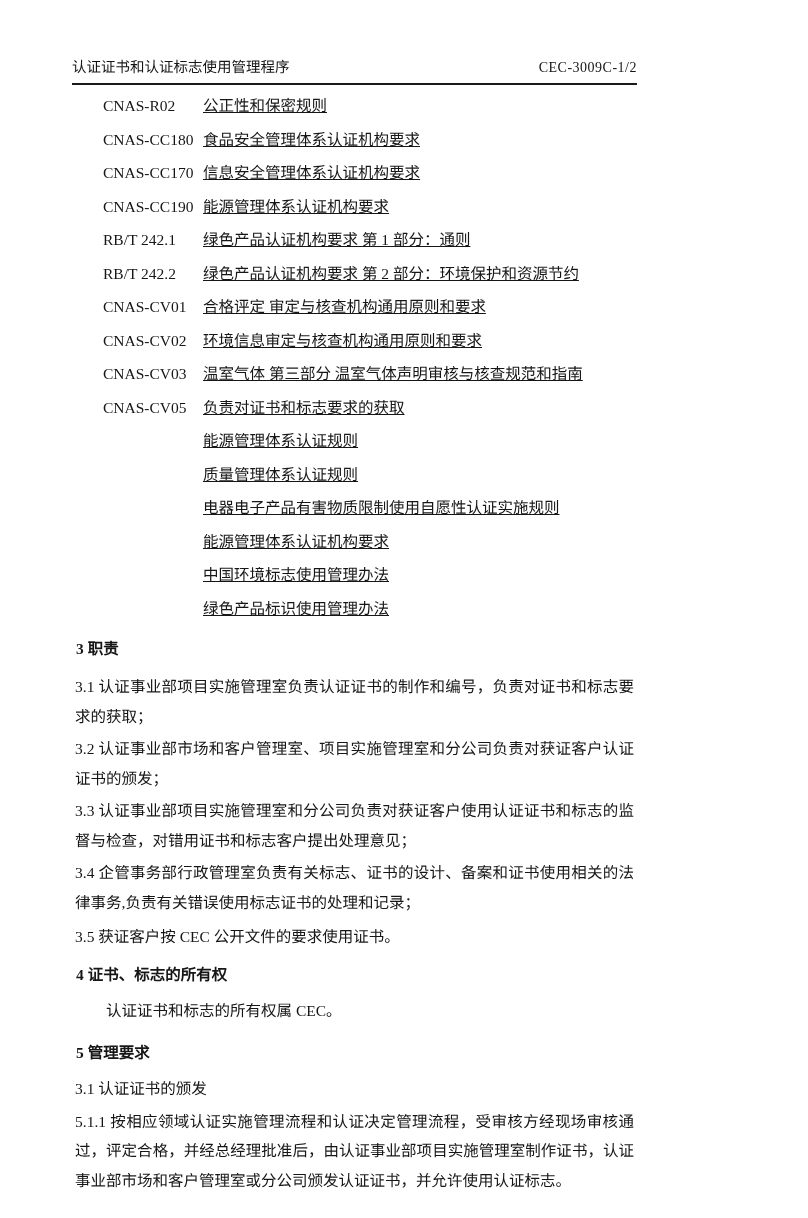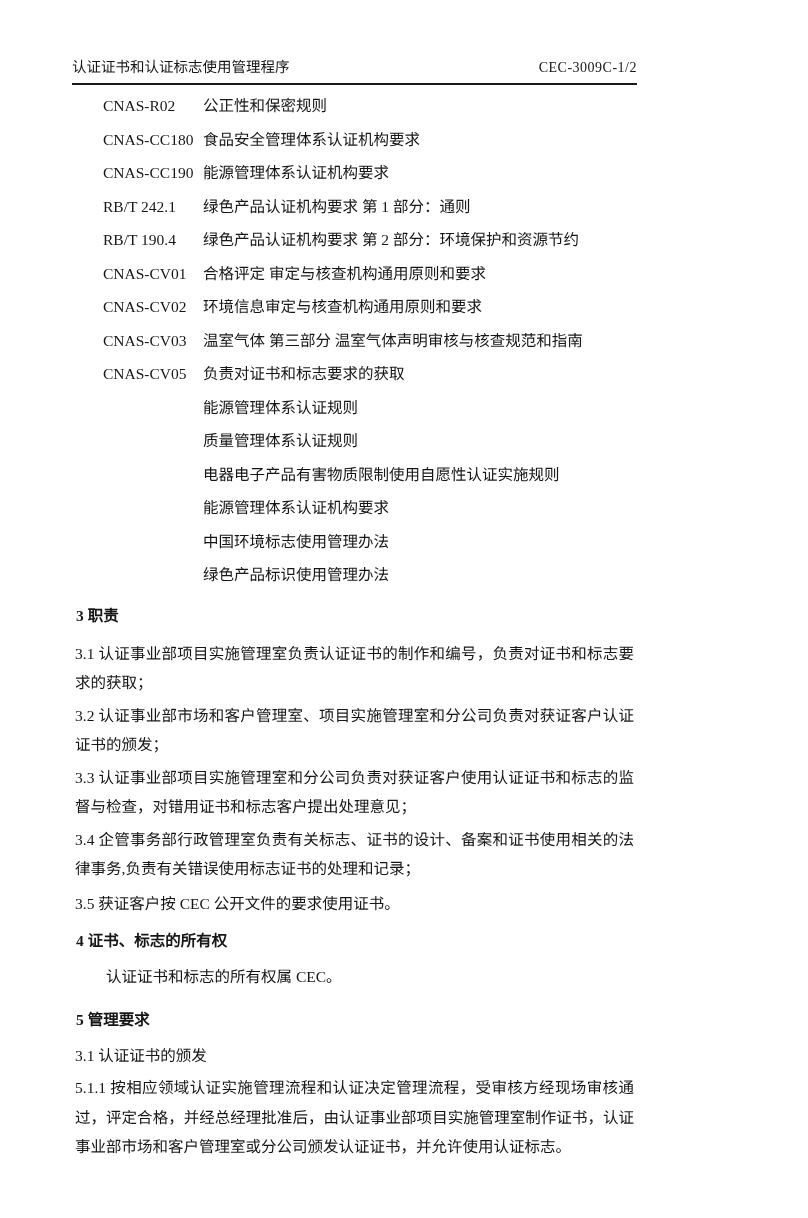--- a/index.html
+++ b/index.html
@@ -12,21 +12,21 @@
     display:flex;justify-content:space-between;align-items:flex-end;
     font-size:14.5px;padding-bottom:7px;border-bottom:2px solid #1a1a1a;
   }
   .header .doc-code{font-size:14px;letter-spacing:0.5px;}
   .ref-list{margin-top:4px;}
   .ref-row{
     display:flex;line-height:33.5px;height:33.5px;
     padding-left:31px;font-size:15.5px;white-space:nowrap;
   }
   .ref-code{width:100px;flex:0 0 100px;}
-  .ref-desc{flex:1;}
+  .ref-desc{flex:1;text-decoration:underline;}
   .sec-heading{
     font-size:15.5px;font-weight:bold;line-height:20px;margin:4px;
   }
   .h3{margin-top:14px;}
   .h4{margin-top:13px;}
   .h5{margin-top:18px;}
   .para{
     font-size:15.5px;line-height:29.5px;margin:3px;
     text-align:justify;
   }
@@ -49,29 +49,33 @@
   <div class="ref-list">
     <div class="ref-row">
       <span class="ref-code">CNAS-R02</span>
       <span class="ref-desc">公正性和保密规则</span>
     </div>
     <div class="ref-row">
       <span class="ref-code">CNAS-CC180</span>
       <span class="ref-desc">食品安全管理体系认证机构要求</span>
     </div>
     <div class="ref-row">
+      <span class="ref-code">CNAS-CC170</span>
+      <span class="ref-desc">信息安全管理体系认证机构要求</span>
+    </div>
+    <div class="ref-row">
       <span class="ref-code">CNAS-CC190</span>
       <span class="ref-desc">能源管理体系认证机构要求</span>
     </div>
     <div class="ref-row">
       <span class="ref-code">RB/T 242.1</span>
       <span class="ref-desc">绿色产品认证机构要求 第 1 部分：通则</span>
     </div>
     <div class="ref-row">
-      <span class="ref-code">RB/T 190.4</span>
+      <span class="ref-code">RB/T 242.2</span>
       <span class="ref-desc">绿色产品认证机构要求 第 2 部分：环境保护和资源节约</span>
     </div>
     <div class="ref-row">
       <span class="ref-code">CNAS-CV01</span>
       <span class="ref-desc">合格评定 审定与核查机构通用原则和要求</span>
     </div>
     <div class="ref-row">
       <span class="ref-code">CNAS-CV02</span>
       <span class="ref-desc">环境信息审定与核查机构通用原则和要求</span>
     </div>

